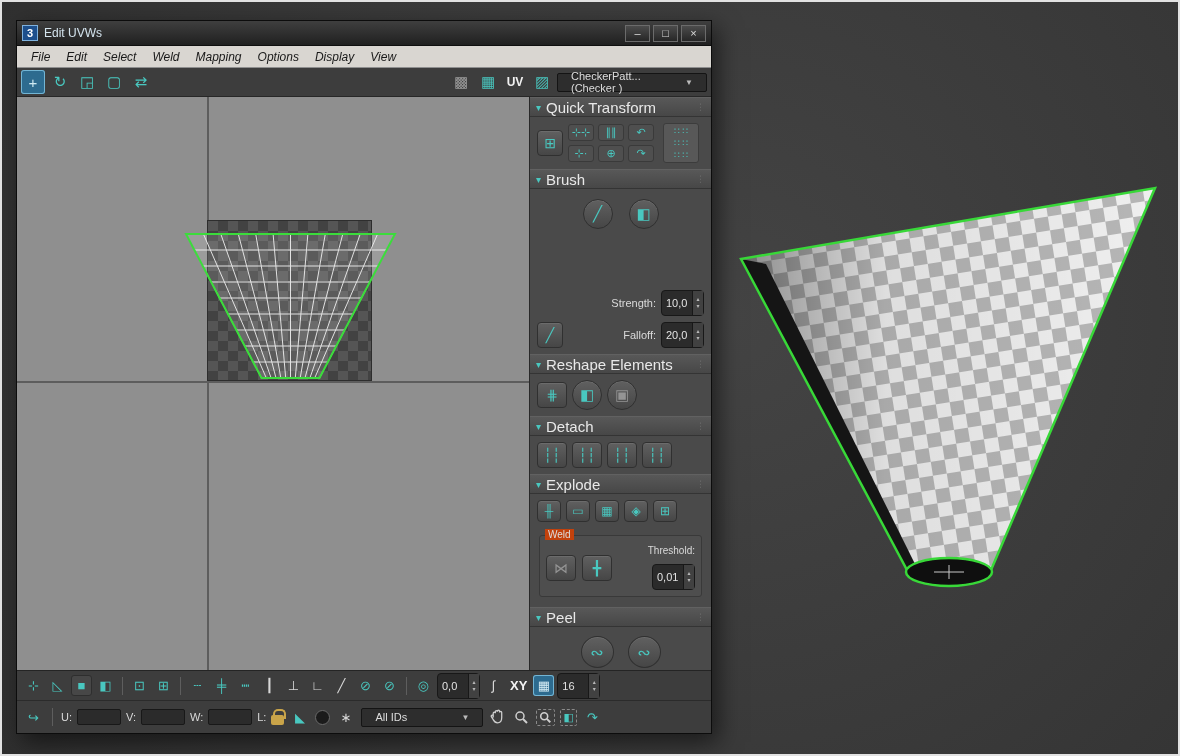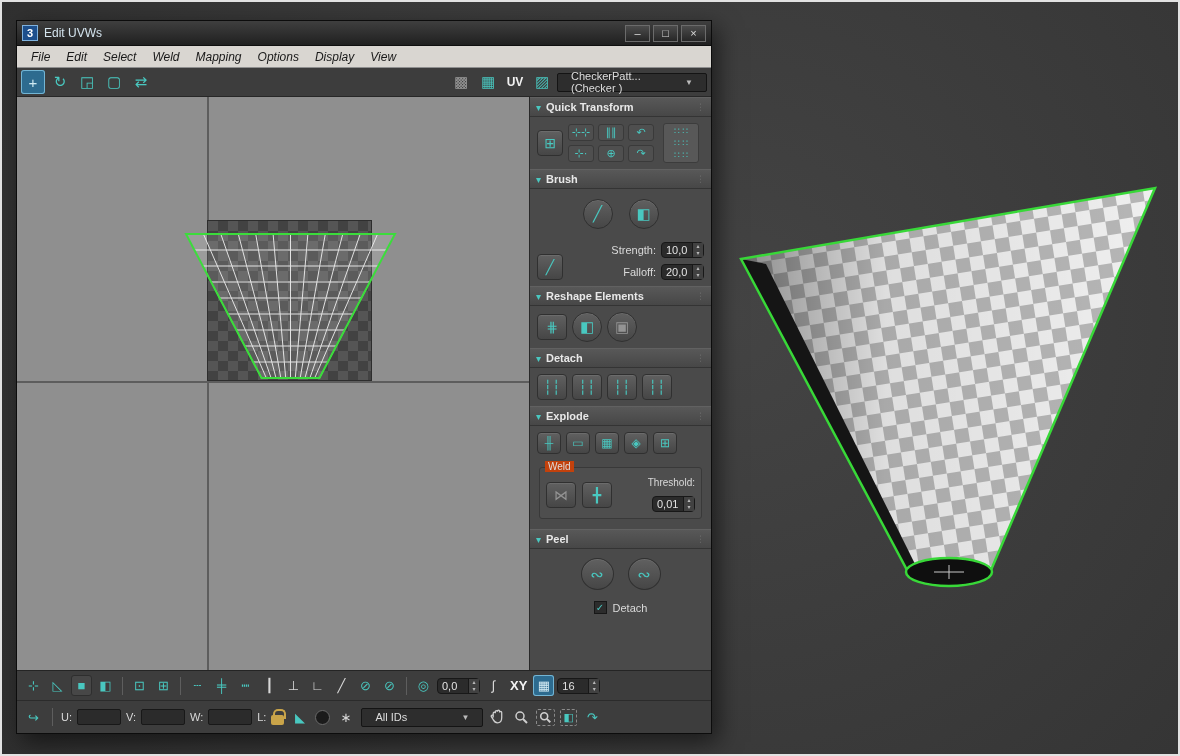--- a/index.html
+++ b/index.html
@@ -53,21 +53,21 @@
             background-size:20px 20px; background-position:0 0,10px 10px; }
   .uvsvg { position:absolute; left:0; top:0; }
 
   
   .sidepanel { width:181px; background:#4a4a4a; overflow:hidden; display:flex;
                flex-direction:column; }
   .rhead { height:20px; flex:none; display:flex; align-items:center; gap:5px;
            padding:0 6px; background:linear-gradient(#585858,#474747);
            border-top:1px solid #616161; border-bottom:1px solid #343434; }
   .rarrow { color:#49c8c0; font-size:10px; }
-  .rtitle { color:#e8e8e8; font-size:11px; font-weight:bold; flex:1; }
+  .rtitle { color:#e8e8e8; font-size:15px; font-weight:normal; flex:1; }
   .rgrip { color:#6d6d6d; font-size:9px; }
   .rbody { padding:6px 7px; display:flex; gap:5px; align-items:center; flex-wrap:wrap; }
   .ibtn { background:linear-gradient(#606060,#464646); border:1px solid #303030;
           border-radius:4px; color:#49c8c0; display:flex; align-items:center;
           justify-content:center; box-shadow:0 1px 0 rgba(255,255,255,.08) inset; }
   .ibtn.dim { color:#949494; }
   .s24 { width:24px; height:22px; font-size:12px; }
   .s26 { width:26px; height:26px; font-size:14px; }
   .s28 { width:30px; height:26px; font-size:14px; }
   .s30 { width:30px; height:30px; font-size:15px; }
@@ -77,25 +77,25 @@
   .qtrow { display:flex; gap:4px; }
   .qticon { min-width:26px; height:17px; display:flex; align-items:center;
             justify-content:center; color:#49c8c0; font-size:11px;
             background:#4f4f4f; border:1px solid #3a3a3a; border-radius:3px; }
   .qtminis { margin-left:4px; width:36px; background:#585858; border:1px solid #3c3c3c;
              border-radius:3px; display:flex; flex-direction:column; align-items:center;
              padding:2px 0; gap:2px; }
   .qtminis span { color:#49c8c0; font-size:9px; line-height:10px; }
   .brushrow { width:100%; display:flex; justify-content:center; gap:16px; padding:4px 0 8px; }
   .brushgrid { display:flex; gap:8px; align-items:flex-end; width:100%; }
-  .brushfields { flex:1; display:flex; flex-direction:column; gap:6px; }
+  .brushfields { flex:1; display:flex; flex-direction:column; gap:6px;margin-top:48px; }
   .frow { display:flex; align-items:center; justify-content:flex-end; gap:5px; }
   .label { color:#dadada; font-size:11px; }
   .label.sm { font-size:10px; }
-  .spinner { display:inline-flex; height:16px; background:#2b2b2b;
+  .spinner { display:inline-flex; height:26px; background:#2b2b2b;
              border:1px solid #181818; border-radius:4px; align-items:center; }
   .spinval { color:#e3e3e3; font-size:11px; padding:0 4px; min-width:30px; }
   .spinarr { display:flex; flex-direction:column; width:11px; height:100%;
              background:#414141; border-left:1px solid #181818; justify-content:center; }
   .spinarr i { font-style:normal; color:#b8b8b8; font-size:6px; line-height:7px; text-align:center; }
   .groupbox { position:relative; border:1px solid #393939; border-radius:3px;
               margin:8px 2px 4px; padding:9px 6px 6px; display:flex; gap:6px;
               align-items:center; background:#4e4e4e; width:100%; }
   .grouplabel { position:absolute; top:-7px; left:5px; background:#c2410c;
                 padding:0 3px; color:#ddd; font-size:10px; }

